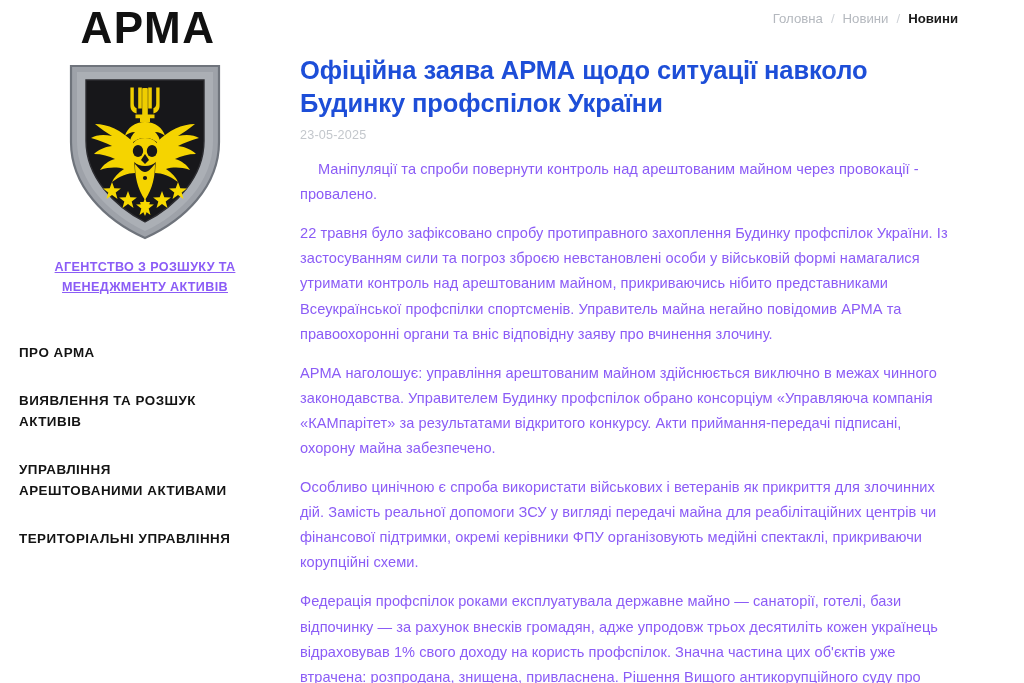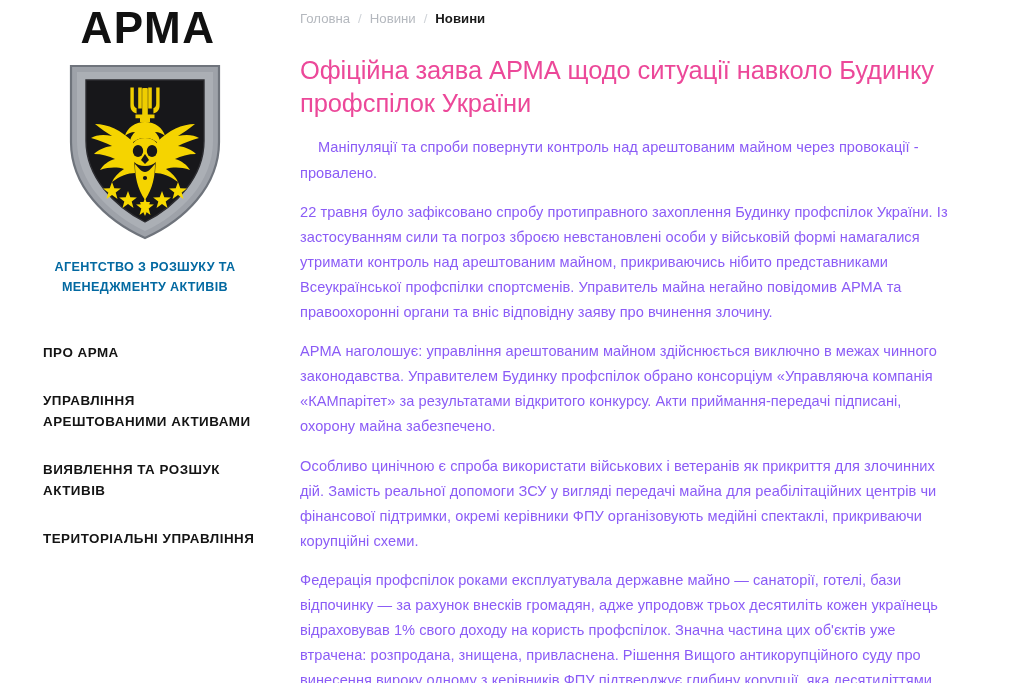--- a/index.html
+++ b/index.html
@@ -58,27 +58,28 @@
     display: block;
   }
   .agency-name {
     margin: 14px auto 0 auto;
     width: 240px;
     text-align: center;
     font-weight: 700;
     font-size: 12.6px;
     line-height: 1.55;
     letter-spacing: 0.35px;
-    color: #0369a1;
+    color: #8b5cf6;
     text-transform: uppercase;
+    text-decoration: underline;
   }
 
   .nav {
     margin-top: 46px;
-    padding-left: 43px;
+    padding-left: 19px;
     padding-right: 12px;
   }
   .nav-item {
     display: block;
     font-weight: 700;
     font-size: 13.4px;
     line-height: 1.52;
     letter-spacing: 0.5px;
     color: #141414;
     text-transform: uppercase;
@@ -96,43 +97,44 @@
     box-sizing: border-box;
     padding: 6px 66px 0 10px;
     overflow: hidden;
   }
   .breadcrumb {
     font-size: 13.2px;
     line-height: 1;
     padding: 6px 0 0 0;
     color: #b8bcc2;
     white-space: nowrap;
+    text-align: right;
   }
   .crumb {
     color: #b4b8be;
     text-decoration: none;
     cursor: pointer;
   }
   .crumb-sep {
     color: #cfd3d8;
     margin: 0 8px;
     display: inline-block;
   }
   .crumb-current {
     color: #1b1b1b;
     font-weight: 700;
   }
 
   .article-title {
     margin: 29px 0 0 0;
     font-size: 25.5px;
-    font-weight: 400;
+    font-weight: 700;
     line-height: 1.3;
     letter-spacing: -0.1px;
-    color: #ec4899;
+    color: #1d4ed8;
     max-width: 650px;
   }
   .article-date {
     margin: 9px 0 0 0;
     font-size: 12.6px;
     color: #c3c7cc;
     letter-spacing: 0.2px;
     line-height: 1;
   }
 
@@ -225,33 +227,34 @@
             <path d="M121 126 L123.3 132.2 L129.9 132.4 L124.7 136.5 L126.5 142.9 L121 139.1 L115.5 142.9 L117.3 136.5 L112.1 132.4 L118.7 132.2 Z"></path>
           </g>
         </svg>
       </div>
 
       <div class="agency-name">АГЕНТСТВО З РОЗШУКУ ТА МЕНЕДЖМЕНТУ АКТИВІВ</div>
     </div>
 
     <nav class="nav">
       <a class="nav-item" href="#">ПРО АРМА</a>
+      <a class="nav-item" href="#">ВИЯВЛЕННЯ ТА РОЗШУК АКТИВІВ</a>
       <a class="nav-item" href="#">УПРАВЛІННЯ АРЕШТОВАНИМИ АКТИВАМИ</a>
-      <a class="nav-item" href="#">ВИЯВЛЕННЯ ТА РОЗШУК АКТИВІВ</a>
       <a class="nav-item" href="#">ТЕРИТОРІАЛЬНІ УПРАВЛІННЯ</a>
     </nav>
   </aside>
 
   <main class="content">
 
     <div class="breadcrumb">
       <a class="crumb" href="#">Головна</a><span class="crumb-sep">/</span><a class="crumb" href="#">Новини</a><span class="crumb-sep">/</span><span class="crumb-current">Новини</span>
     </div>
 
     <h1 class="article-title">Офіційна заява АРМА щодо ситуації навколо Будинку профспілок України</h1>
+    <div class="article-date">23-05-2025</div>
 
     <div class="article-body">
       <p class="first">Маніпуляції та спроби повернути контроль над арештованим майном через провокації - провалено.</p>
       <p>22 травня було зафіксовано спробу протиправного захоплення Будинку профспілок України. Із застосуванням сили та погроз зброєю невстановлені особи у військовій формі намагалися утримати контроль над арештованим майном, прикриваючись нібито представниками Всеукраїнської профспілки спортсменів. Управитель майна негайно повідомив АРМА та правоохоронні органи та вніс відповідну заяву про вчинення злочину.</p>
       <p>АРМА наголошує: управління арештованим майном здійснюється виключно в межах чинного законодавства. Управителем Будинку профспілок обрано консорціум «Управляюча компанія «КАМпарітет» за результатами відкритого конкурсу. Акти приймання-передачі підписані, охорону майна забезпечено.</p>
       <p>Особливо цинічною є спроба використати військових і ветеранів як прикриття для злочинних дій. Замість реальної допомоги ЗСУ у вигляді передачі майна для реабілітаційних центрів чи фінансової підтримки, окремі керівники ФПУ організовують медійні спектаклі, прикриваючи корупційні схеми.</p>
       <p>Федерація профспілок роками експлуатувала державне майно — санаторії, готелі, бази відпочинку — за рахунок внесків громадян, адже упродовж трьох десятиліть кожен українець відраховував 1% свого доходу на користь профспілок. Значна частина цих об'єктів уже втрачена: розпродана, знищена, привласнена. Рішення Вищого антикорупційного суду про винесення вироку одному з керівників ФПУ підтверджує глибину корупції, яка десятиліттями підривала довіру до інституції, що мала б захищати трудові права.</p>
     </div>
 
   </main>

